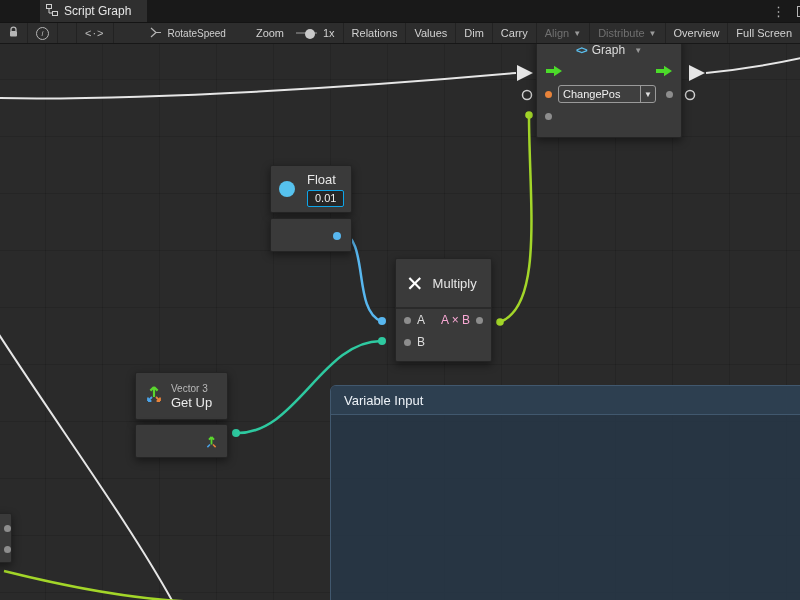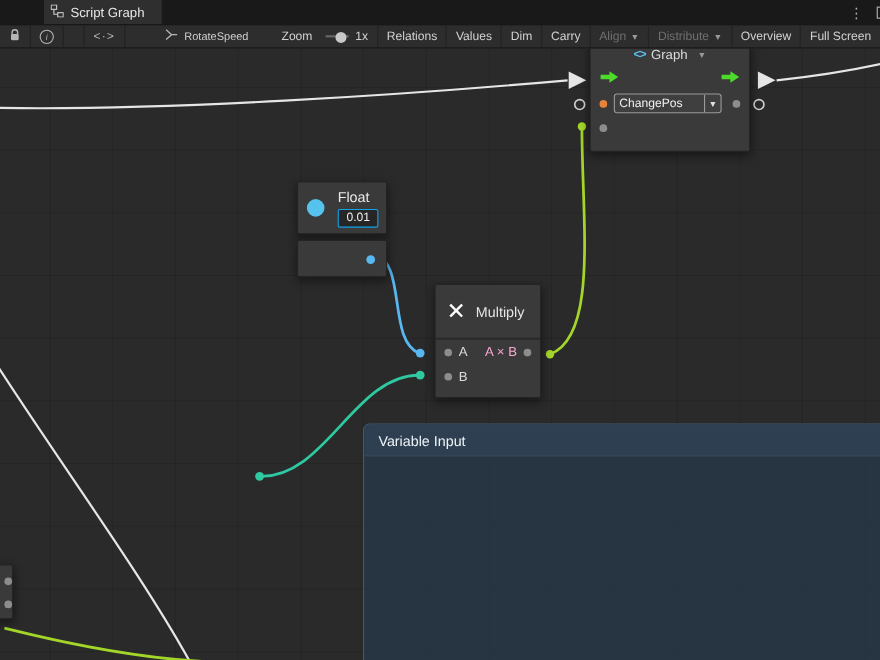--- a/index.html
+++ b/index.html
@@ -257,20 +257,44 @@
           <span>A × B</span>
           <span class="dot"></span>
         </span>
       </div>
       <div class="row">
         <span class="dot"></span>
         <span class="plabel">B</span>
       </div>
     </div>
 
+    <div class="vector-node">
+      <div class="node-part vec-header">
+        <span>
+          <svg width="20" height="20" viewBox="0 0 20 20">
+            <path d="M10 13 V3 M10 3 l-3.6 3.6 M10 3 l3.6 3.6" fill="none" stroke="#5ad62e" stroke-width="2.2"></path>
+            <path d="M8 13 L4 17 M4 17 h3.4 M4 17 v-3.4" fill="none" stroke="#4aa3e8" stroke-width="1.8"></path>
+            <path d="M12 13 L16 17 M16 17 h-3.4 M16 17 v-3.4" fill="none" stroke="#e8833a" stroke-width="1.8"></path>
+          </svg>
+        </span>
+        <span class="vec-col">
+          <span class="vec-type">Vector 3</span>
+          <span class="vec-title">Get Up</span>
+        </span>
+      </div>
+      <div class="node-part vec-body">
+        <span class="vec-mini">
+          <svg width="15" height="15" viewBox="0 0 20 20">
+            <path d="M10 14 V4 M10 4 l-3.4 3.4 M10 4 l3.4 3.4" fill="none" stroke="#5ad62e" stroke-width="2.4"></path>
+            <path d="M8 14 L4.5 17.5" fill="none" stroke="#4aa3e8" stroke-width="2"></path>
+            <path d="M12 14 L15.5 17.5" fill="none" stroke="#e8833a" stroke-width="2"></path>
+          </svg>
+        </span>
+      </div>
+    </div>
 
     <div class="node partial-node">
       <span class="dot" style="top:11px;"></span>
       <span class="dot" style="top:32px;"></span>
     </div>
 
   </div>
 </div>
 
 </body></html>

